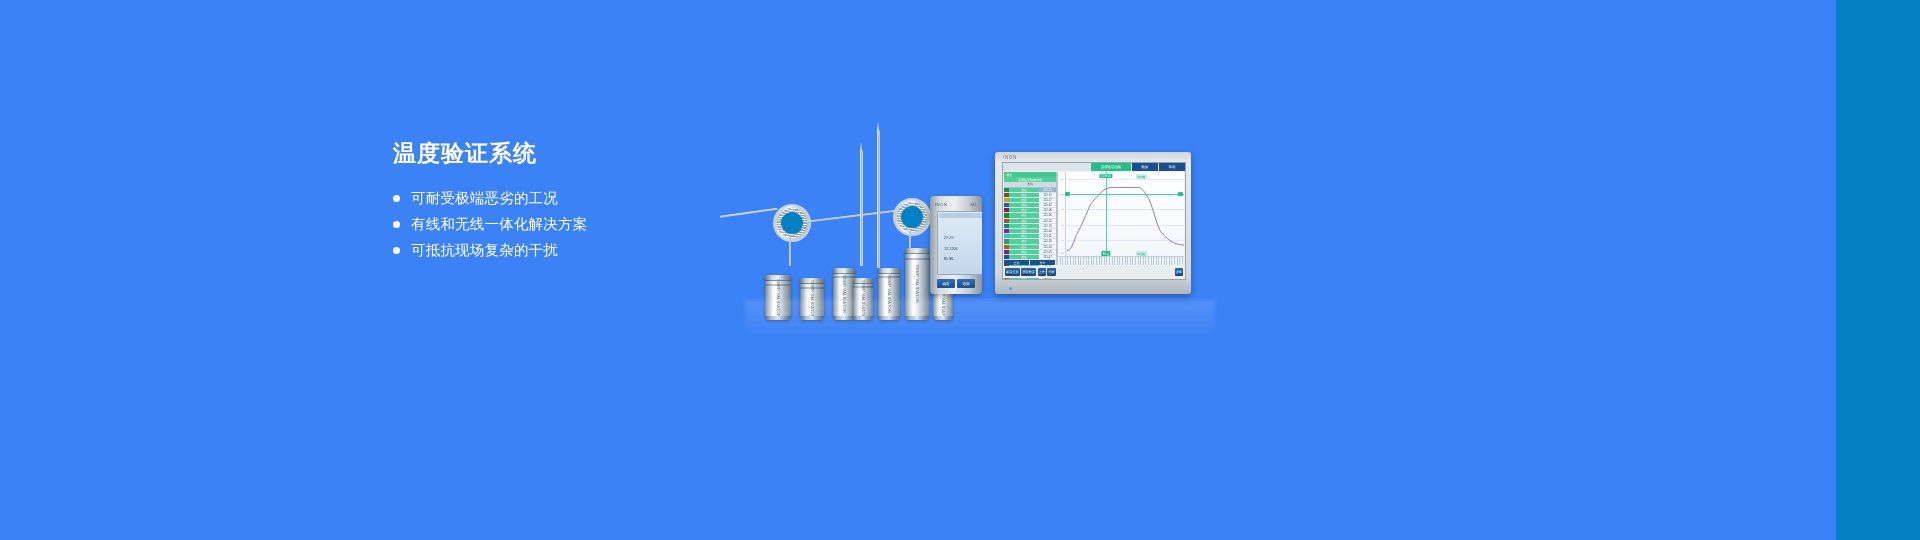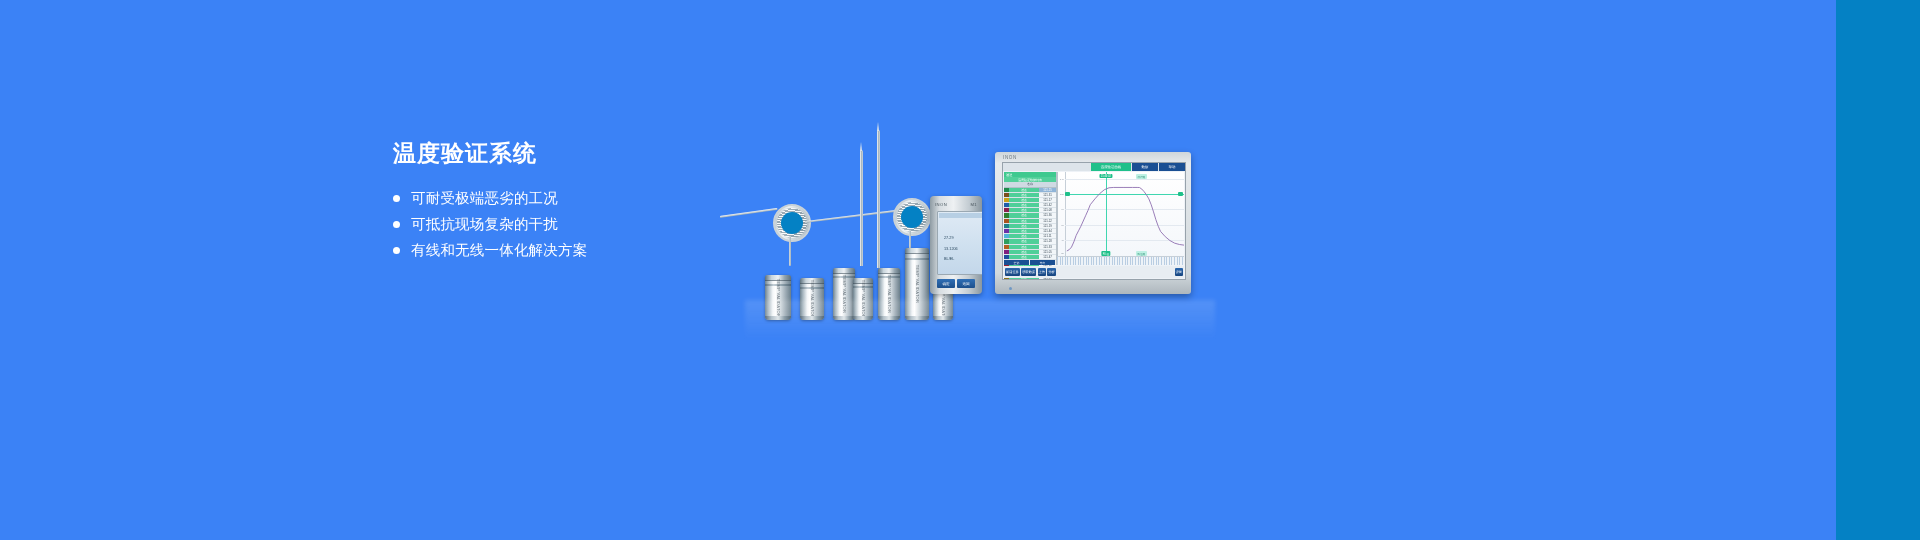--- a/index.html
+++ b/index.html
@@ -511,25 +511,25 @@
 
   <div class="copy">
     <h1 class="title">温度验证系统</h1>
     <ul class="bullets">
       <li class="bullet">
         <span class="dot"></span>
         <span class="bullet-text">可耐受极端恶劣的工况</span>
       </li>
       <li class="bullet">
         <span class="dot"></span>
-        <span class="bullet-text">可抵抗现场复杂的干扰</span>
+        <span class="bullet-text">有线和无线一体化解决方案</span>
       </li>
       <li class="bullet">
         <span class="dot"></span>
-        <span class="bullet-text">有线和无线一体化解决方案</span>
+        <span class="bullet-text">可抵抗现场复杂的干扰</span>
       </li>
     </ul>
   </div>
 
   <div class="photo">
 
     <div class="wire" style="left:-25px; top:96px; width:58px; transform:rotate(-8deg);"></div>
     <div class="coil" style="left:28px; top:84px; width:34px; height:34px;">
       <div class="coil-stripes"></div>
       <div class="coil-hole"></div>

